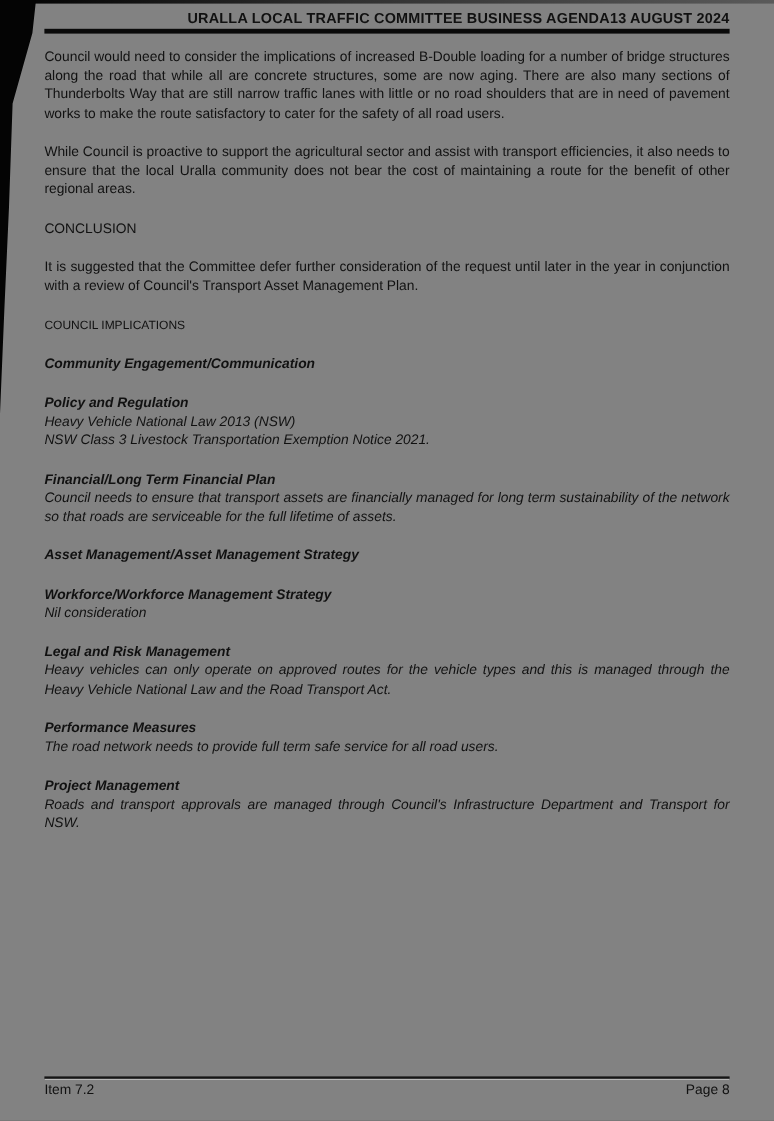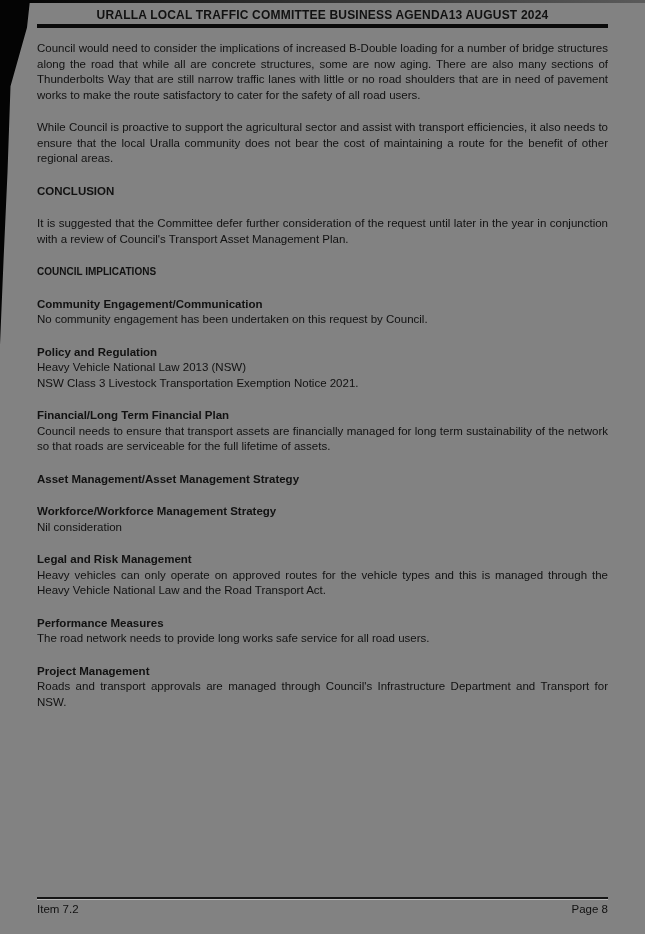--- a/index.html
+++ b/index.html
@@ -9,28 +9,28 @@
     color:#111; filter: blur(0.3px);
   }
   
   .top-edge { position:absolute; top:0; left:0; right:0; height:3px;
     background:linear-gradient(to right,#000 0%,#303030 45%,#5a5a5a 100%); }
   .left-wedge { position:absolute; top:0; left:0; width:30px; height:345px;
     background:#040404;
     clip-path:polygon(0 0,100% 0,90% 8%,35% 25%,25% 50%,12% 75%,0 100%); }
 
   .inner { position:absolute; left:37px; right:37px; top:0; }
-  .header-row { display:flex; justify-content:center; align-items:baseline;
+  .header-row { display:flex; justify-content:flex-end; align-items:baseline;
     padding-top:8px; font-weight:bold; font-size:12px; letter-spacing:0.2px; }
   .header-rule { margin-top:2px; height:4px; background:#0a0a0a; }
 
   .doc-body { margin-top:13px; font-size:11.5px; line-height:15.5px; }
   .para { margin:0 0 17px 0; text-align:justify; }
-  .heading { margin:0 0 17px 0; font-weight:bold; }
-  .section { margin:0 0 17px 0; }
+  .heading { margin:0 0 17px 0; font-weight:normal; }
+  .section { margin:0 0 17px 0;font-style:italic; }
   .sec-heading { font-weight:bold; }
   .sec-text { margin:0; text-align:justify; }
   .sec-line { margin:0; }
   .bold { font-weight:normal; }
 
   .footer { position:absolute; left:37px; right:37px; top:897px; font-size:11.5px; }
   .footer-rule { height:2px; background:#151515; border-bottom:1px solid #b8b8b8; }
   .footer-row { display:flex; justify-content:space-between; margin-top:3px; }
 </style>
 </head>
@@ -54,21 +54,20 @@
       <p class="para">While Council is proactive to support the agricultural sector and assist with transport efficiencies, it also needs to ensure that the local Uralla community does not bear the cost of maintaining a route for the benefit of other regional areas.</p>
 
       <h2 class="heading doc-body-heading" style="font-size:11.5px;">CONCLUSION</h2>
 
       <p class="para">It is suggested that the Committee defer further consideration of the request until later in the year in conjunction with a review of Council's Transport Asset Management Plan.</p>
 
       <h2 class="heading" style="font-size:10px;">COUNCIL IMPLICATIONS</h2>
 
       <div class="section">
         <div class="sec-heading">Community Engagement/Communication</div>
-        <p class="sec-text">No community engagement has been undertaken on this request by Council.</p>
       </div>
 
       <div class="section">
         <div class="sec-heading">Policy and Regulation</div>
         <p class="sec-line">Heavy Vehicle National Law 2013 (NSW)</p>
         <p class="sec-line">NSW Class 3 Livestock Transportation Exemption Notice 2021.</p>
       </div>
 
       <div class="section">
         <div class="sec-heading">Financial/Long Term Financial Plan</div>
@@ -84,21 +83,21 @@
         <p class="sec-text">Nil consideration</p>
       </div>
 
       <div class="section">
         <div class="sec-heading">Legal and Risk Management</div>
         <p class="sec-text">Heavy vehicles can only operate on approved routes for the vehicle types and this is managed through the Heavy Vehicle National Law and the Road Transport Act.</p>
       </div>
 
       <div class="section">
         <div class="sec-heading">Performance Measures</div>
-        <p class="sec-text">The road network needs to provide long works safe service for all road users.</p>
+        <p class="sec-text">The road network needs to provide full term safe service for all road users.</p>
       </div>
 
       <div class="section">
         <div class="sec-heading">Project Management</div>
         <p class="sec-text">Roads and transport approvals are managed through Council's Infrastructure Department and Transport for NSW.</p>
       </div>
 
     </div>
   </div>
 

